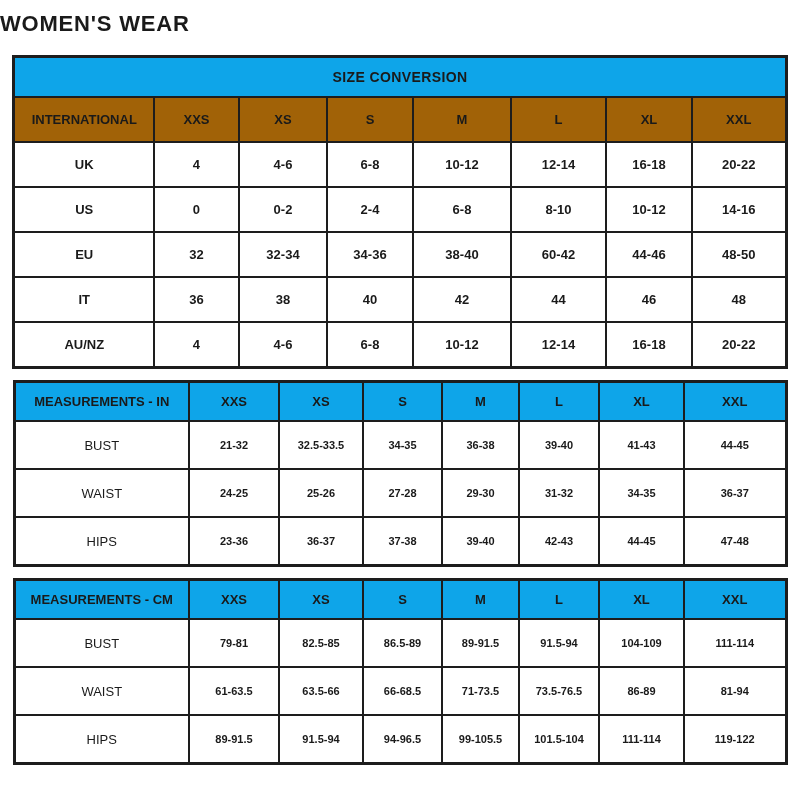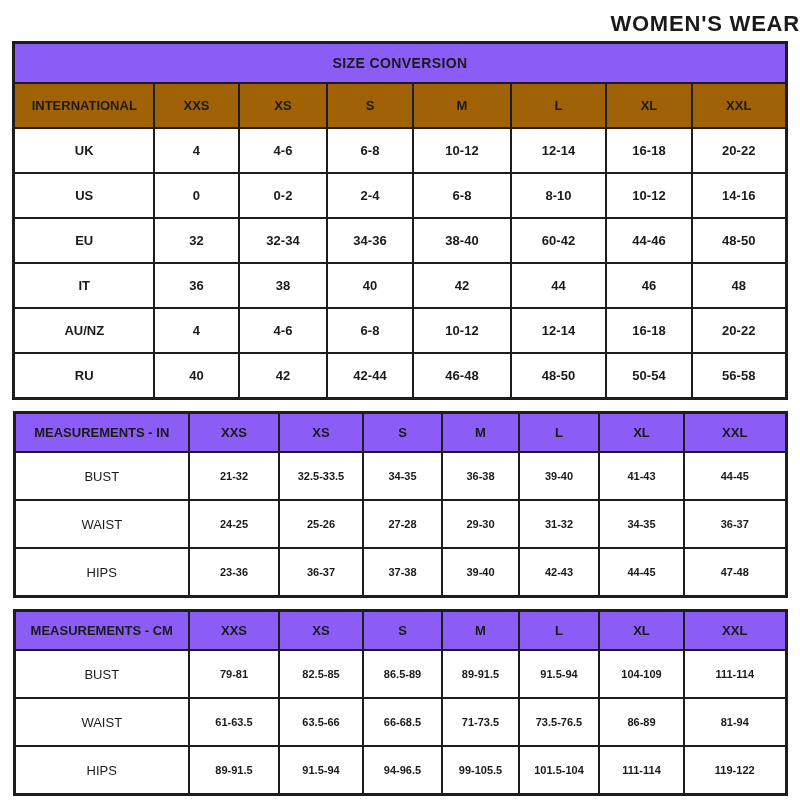--- a/index.html
+++ b/index.html
@@ -5,43 +5,43 @@
   html, body { margin: 0; padding: 0; overflow: hidden; }
   body {
     width: 800px; height: 800px;
     background: #ffffff;
     color: #1a1a1a;
     font-family: "Liberation Sans", sans-serif;
   }
   .page-title {
     margin: 0;
     padding-top: 11px;
-    padding-bottom: 4px;
-    text-align: right;
+    padding-bottom: 18px;
+    text-align: left;
     font-size: 22px;
     font-weight: bold;
     letter-spacing: 0.8px;
     color: #1a1a1a;
   }
   table {
     border-collapse: collapse;
     table-layout: fixed;
     width: 772px;
     margin: 0 auto 11px auto;
     border: 3px solid #1d1d1d;
   }
   th, td {
     border: 2px solid #1d1d1d;
     text-align: center;
     vertical-align: middle;
     padding: 0;
     overflow: hidden;
     white-space: nowrap;
   }
-  .grey { background: #8b5cf6; }
+  .grey { background: #0ea5e9; }
 
   
   .t1 .band-cell { height: 38px; font-size: 14px; font-weight: bold; letter-spacing: 0.4px; }
   .t1 th.col-h   { height: 43px; font-size: 13px; font-weight: bold; background: #a16207; }
   .t1 td         { height: 43px; font-size: 13px; font-weight: bold; }
 
   
   .mt th.col-h   { height: 37px; font-size: 13px; font-weight: bold; }
   .mt td         { height: 46px; }
   .mt td.rlabel  { font-size: 13px; font-weight: normal; }
@@ -119,30 +119,20 @@
   </tr>
   <tr>
     <td>AU/NZ</td>
     <td>4</td>
     <td>4-6</td>
     <td>6-8</td>
     <td>10-12</td>
     <td>12-14</td>
     <td>16-18</td>
     <td>20-22</td>
-  </tr>
-  <tr>
-    <td>RU</td>
-    <td>40</td>
-    <td>42</td>
-    <td>42-44</td>
-    <td>46-48</td>
-    <td>48-50</td>
-    <td>50-54</td>
-    <td>56-58</td>
   </tr>
 </tbody>
   </table>
 
 <table class="mt">
   <colgroup>
     <col style="width:175px">
       <col style="width:90px">
       <col style="width:84px">
       <col style="width:79px">

